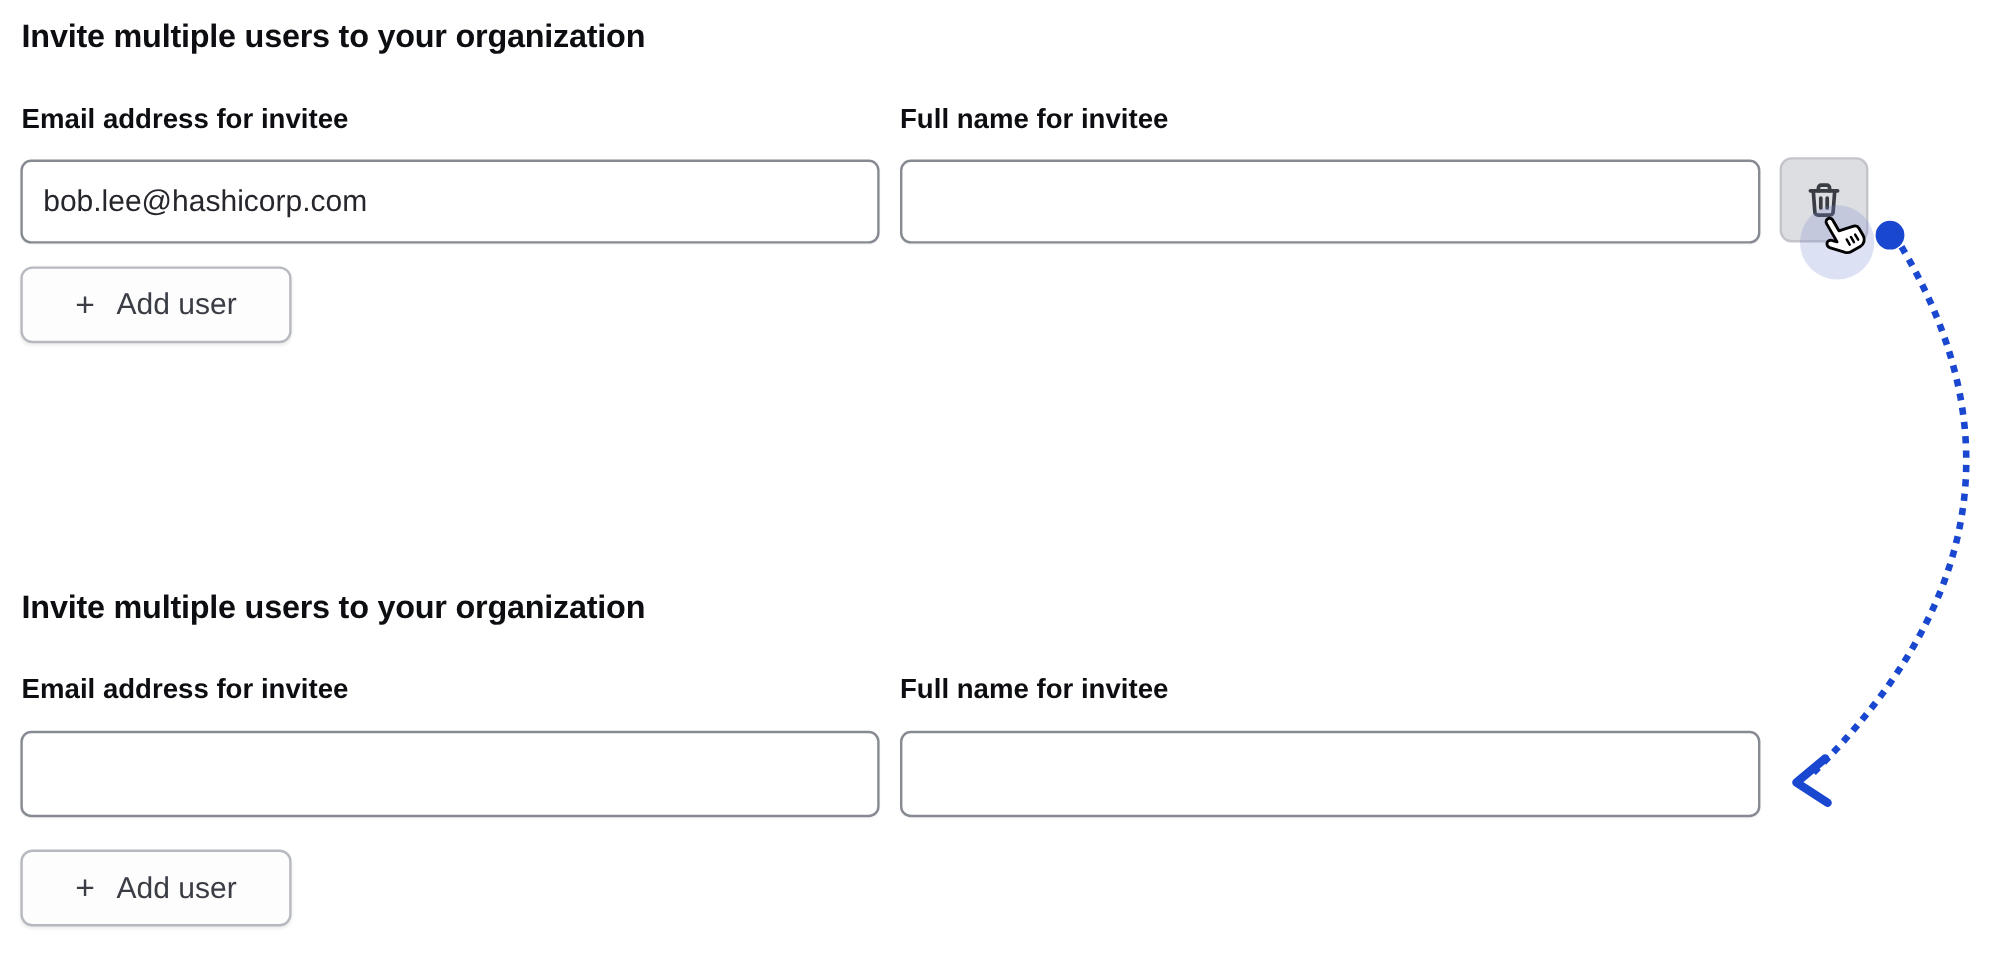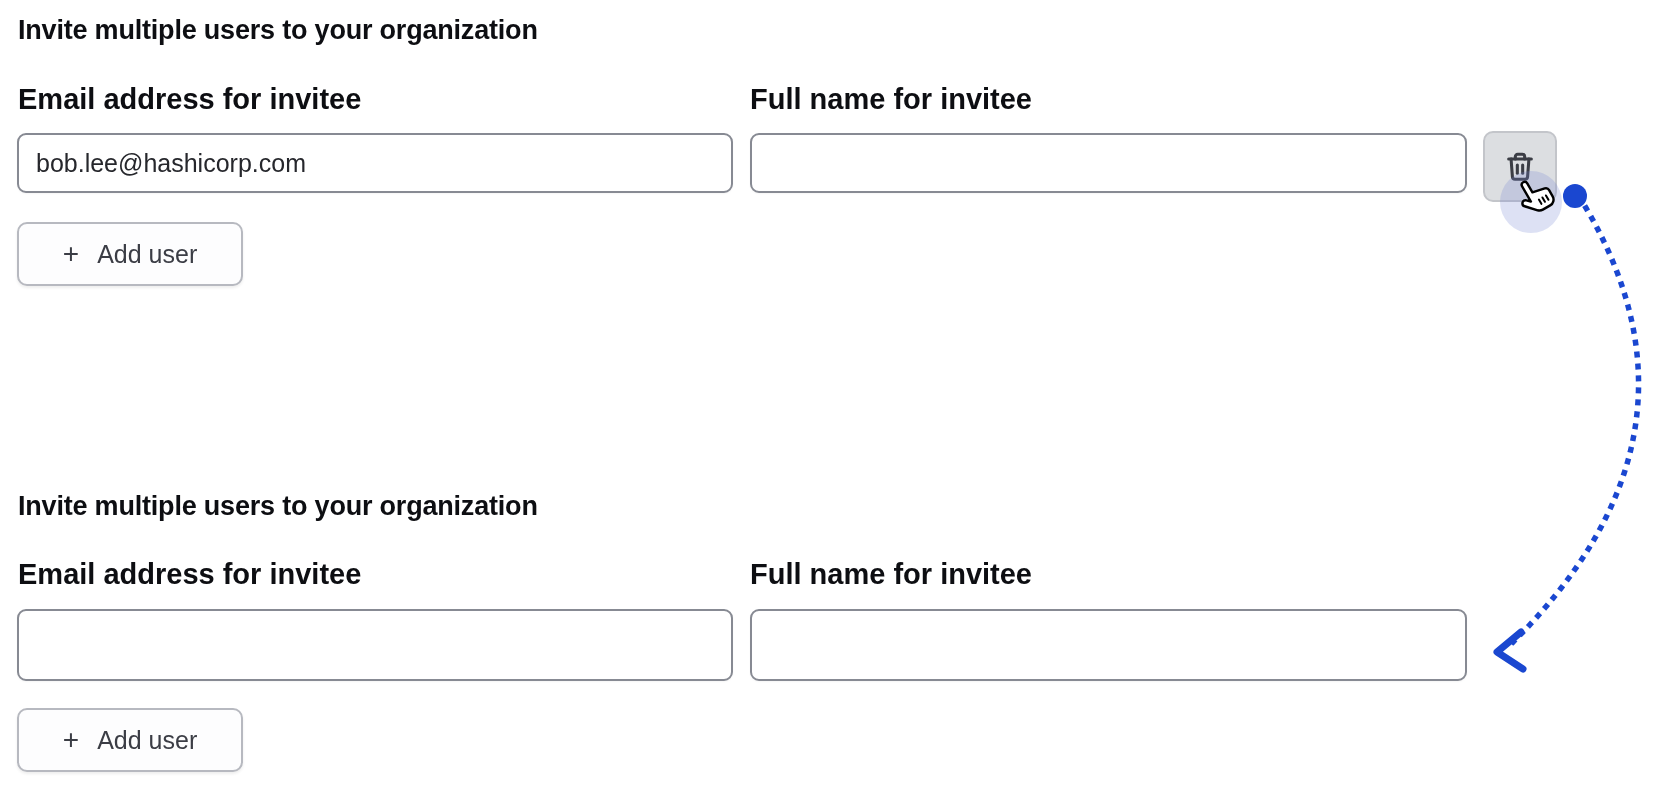--- a/index.html
+++ b/index.html
@@ -8,25 +8,25 @@
     background:#ffffff;
     font-family:"Liberation Sans", sans-serif;
   }
   .heading{
     position:absolute;left:18px;
     font-size:27px;font-weight:700;color:#0d0e12;line-height:32px;
     letter-spacing:-0.2px;white-space:nowrap;text-align:center;
   }
   .field-label{
     position:absolute;
-    font-size:29px;font-weight:700;color:#0d0e12;line-height:30px;
+    font-size:23px;font-weight:700;color:#0d0e12;line-height:30px;
     white-space:nowrap;
   }
   .text-input{
-    position:absolute;height:60px;box-sizing:border-box;
+    position:absolute;height:70px;box-sizing:border-box;
     border:2px solid #878a93;border-radius:9px;background:#ffffff;
     font-family:"Liberation Sans", sans-serif;
     font-size:25px;color:#26272c;padding:0 17px;outline:none;
     box-shadow:0 1px 2px rgba(0,0,0,0.04);
   }
   .add-user-btn{
     position:absolute;left:17px;width:226px;height:64px;box-sizing:border-box;
     display:inline-flex;align-items:center;justify-content:center;gap:18px;
     border:2px solid #b7b9c0;border-radius:10px;background:#fdfdfe;
     font-family:"Liberation Sans", sans-serif;

